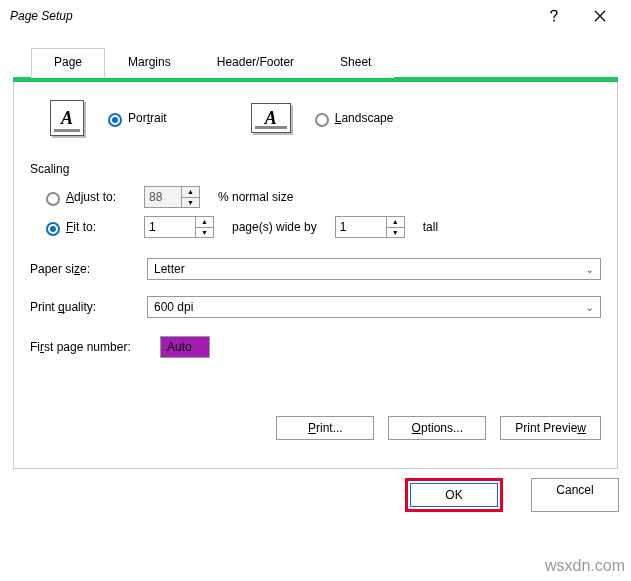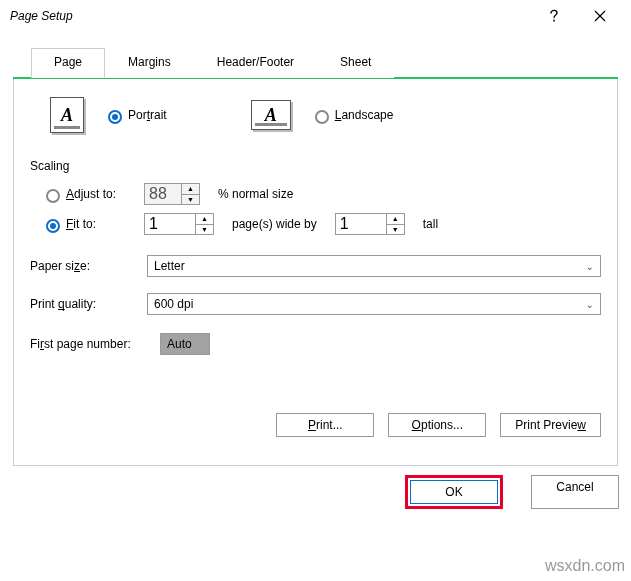--- a/index.html
+++ b/index.html
@@ -29,21 +29,21 @@
     justify-content: center;
     cursor: default;
   }
   .titlebar-btn svg { stroke: #000; }
   .dialog-body {
     border: 1px solid transparent;
     padding: 8px 12px 0 12px;
   }
   .tabs {
     display: flex;
-    border-bottom: 2px solid #22c55e;
+    border-bottom: 5px solid #22c55e;
     margin: 6px 0 0 0;
     padding-left: 18px;
   }
   .tab {
     padding: 6px 22px 8px 22px;
     font-size: 12px;
     cursor: default;
     position: relative;
     top: 1px;
     border: 1px solid transparent;
@@ -103,21 +103,21 @@
   .radio-wrap { display:inline-flex; align-items:center; cursor:default; white-space:nowrap;}
   .scaling-row {
     display: flex; align-items: center; gap: 18px;
     padding: 4px 0 4px 16px;
   }
   .spin {
     display:inline-flex; border:1px solid #999; height:22px; background:#fff;
   }
   .spin.disabled { background:#f3f3f3; }
   .spin input {
-    width:36px; border:none; padding:0 4px; font-size:16px;
+    width:36px; border:none; padding:0 4px; font-size:12px;
     background:transparent; text-align:left;
   }
   .spin .btns {
     width:18px; border-left:1px solid #999; display:flex; flex-direction:column;
   }
   .spin .btns div {
     flex:1; display:flex; align-items:center; justify-content:center;
     font-size:7px; line-height:1; cursor:default;
   }
   .spin .btns div:first-child { border-bottom:1px solid #999;}
@@ -127,21 +127,21 @@
   }
   .field-row label { width:84px; }
   .select {
     flex:1; border:1px solid #999; height:22px; padding:0 6px;
     display:flex; align-items:center; justify-content:space-between;
     background:#fff; cursor:default;margin-left:23px;
   }
   .select .chev { font-size:10px; color:#555; }
   .textbox {
     border:1px solid #999; height:22px; padding:0 6px; min-width:50px;
-    display:flex; align-items:center; background:#a3a3a3;
+    display:flex; align-items:center; background:#a21caf;
   }
   .button-row {
     display:flex; justify-content:flex-end; gap:14px;
     padding: 58px 0 12px 0;
   }
   .btn {
     min-width:98px; padding:4px 14px; border:1px solid #999;
     background:#fff; cursor:default; text-align:center; font-size:12px;
   }
   .footer {

